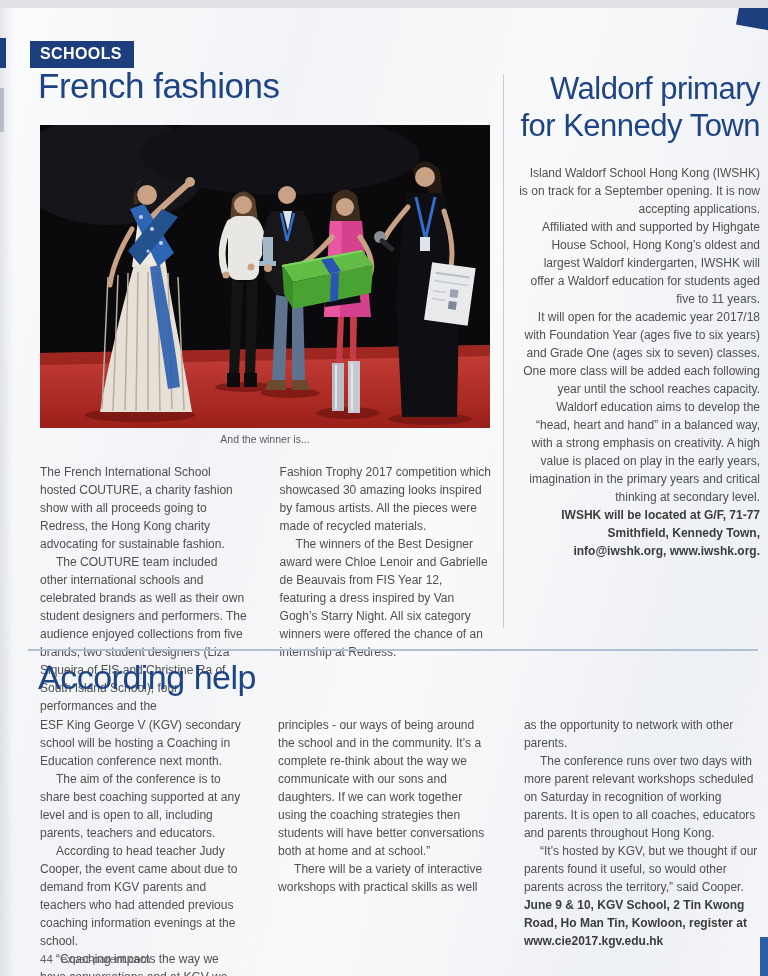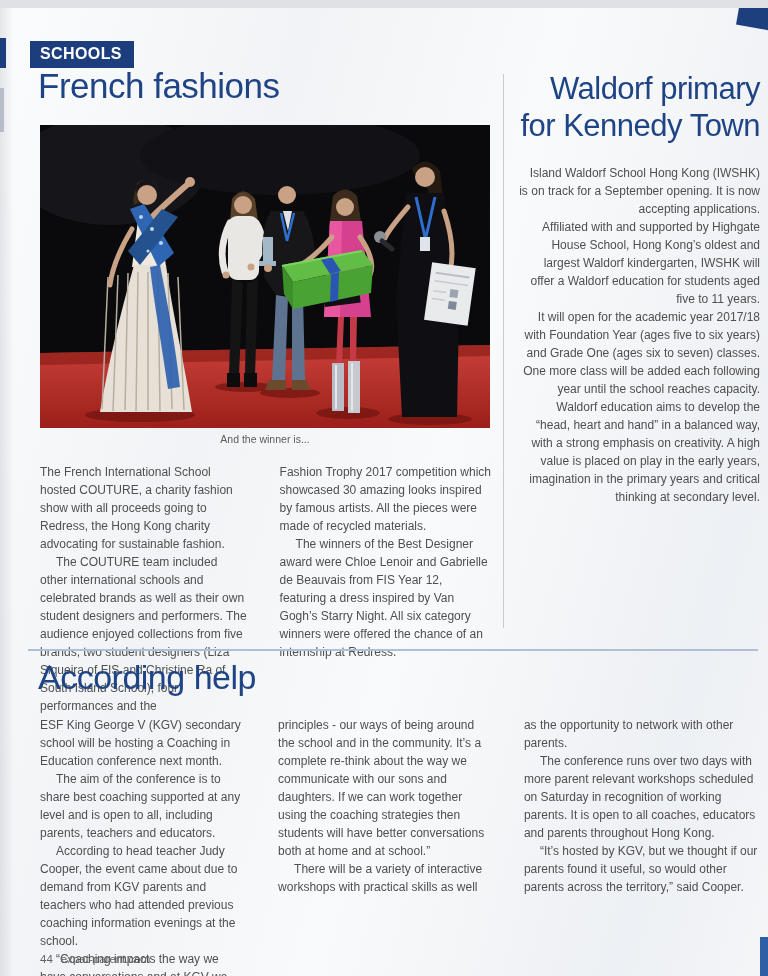--- a/index.html
+++ b/index.html
@@ -196,20 +196,21 @@
   </div>
 
   <div class="abs vdiv"></div>
 
   <aside class="abs waldorf bodytext">
     <h2 class="headline t-waldorf">Waldorf primary for Kennedy Town</h2>
     <p>Island Waldorf School Hong Kong (IWSHK) is on track for a September opening. It is now accepting applications.</p>
     <p class="ind">Affiliated with and supported by Highgate House School, Hong Kong’s oldest and largest Waldorf kindergarten, IWSHK will offer a Waldorf education for students aged five to 11 years.</p>
     <p class="ind">It will open for the academic year 2017/18 with Foundation Year (ages five to six years) and Grade One (ages six to seven) classes. One more class will be added each following year until the school reaches capacity.</p>
     <p class="ind">Waldorf education aims to develop the “head, heart and hand” in a balanced way, with a strong emphasis on creativity. A high value is placed on play in the early years, imagination in the primary years and critical thinking at secondary level.</p>
+    <p class="bold">IWSHK will be located at G/F, 71-77 Smithfield, Kennedy Town, info@iwshk.org, www.iwshk.org.</p>
   </aside>
 
   <div class="abs hdiv"></div>
 
   <h1 class="abs headline t-coach">According help</h1>
 
   <div class="abs cols coaching-cols bodytext">
     <div class="c212">
       <p>ESF King George V (KGV) secondary school will be hosting a Coaching in Education conference next month.</p>
       <p class="ind">The aim of the conference is to share best coaching supported at any level and is open to all, including parents, teachers and educators.</p>
@@ -217,20 +218,21 @@
       <p class="ind">“Coaching impacts the way we have conversations and at KGV we are now moving to a focus on the coaching</p>
     </div>
     <div class="c220">
       <p>principles - our ways of being around the school and in the community. It’s a complete re-think about the way we communicate with our sons and daughters. If we can work together using the coaching strategies then students will have better conversations both at home and at school.”</p>
       <p class="ind">There will be a variety of interactive workshops with practical skills as well</p>
     </div>
     <div class="c242">
       <p>as the opportunity to network with other parents.</p>
       <p class="ind">The conference runs over two days with more parent relevant workshops scheduled on Saturday in recognition of working parents. It is open to all coaches, educators and parents throughout Hong Kong.</p>
       <p class="ind">“It’s hosted by KGV, but we thought if our parents found it useful, so would other parents across the territory,” said Cooper.</p>
+      <p class="bold">June 9 &amp; 10, KGV School, 2 Tin Kwong Road, Ho Man Tin, Kowloon, register at www.cie2017.kgv.edu.hk</p>
     </div>
   </div>
 
   <footer class="abs footer">
     <span class="num">44</span><span>expat-parent.com</span>
   </footer>
 
   <div class="abs bottom-bar"></div>
   <div class="abs right-strip"></div>
 

